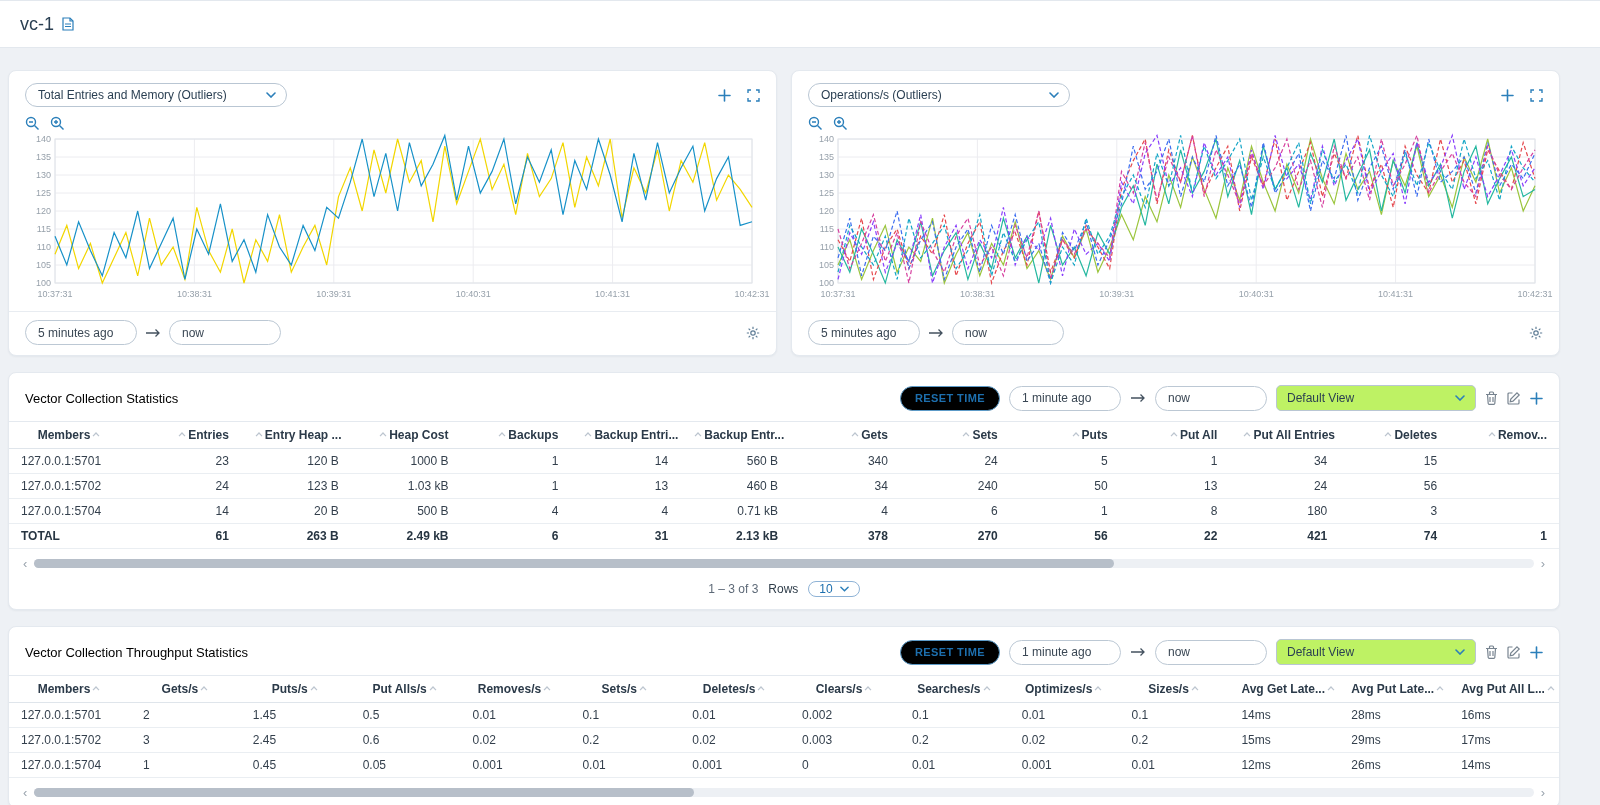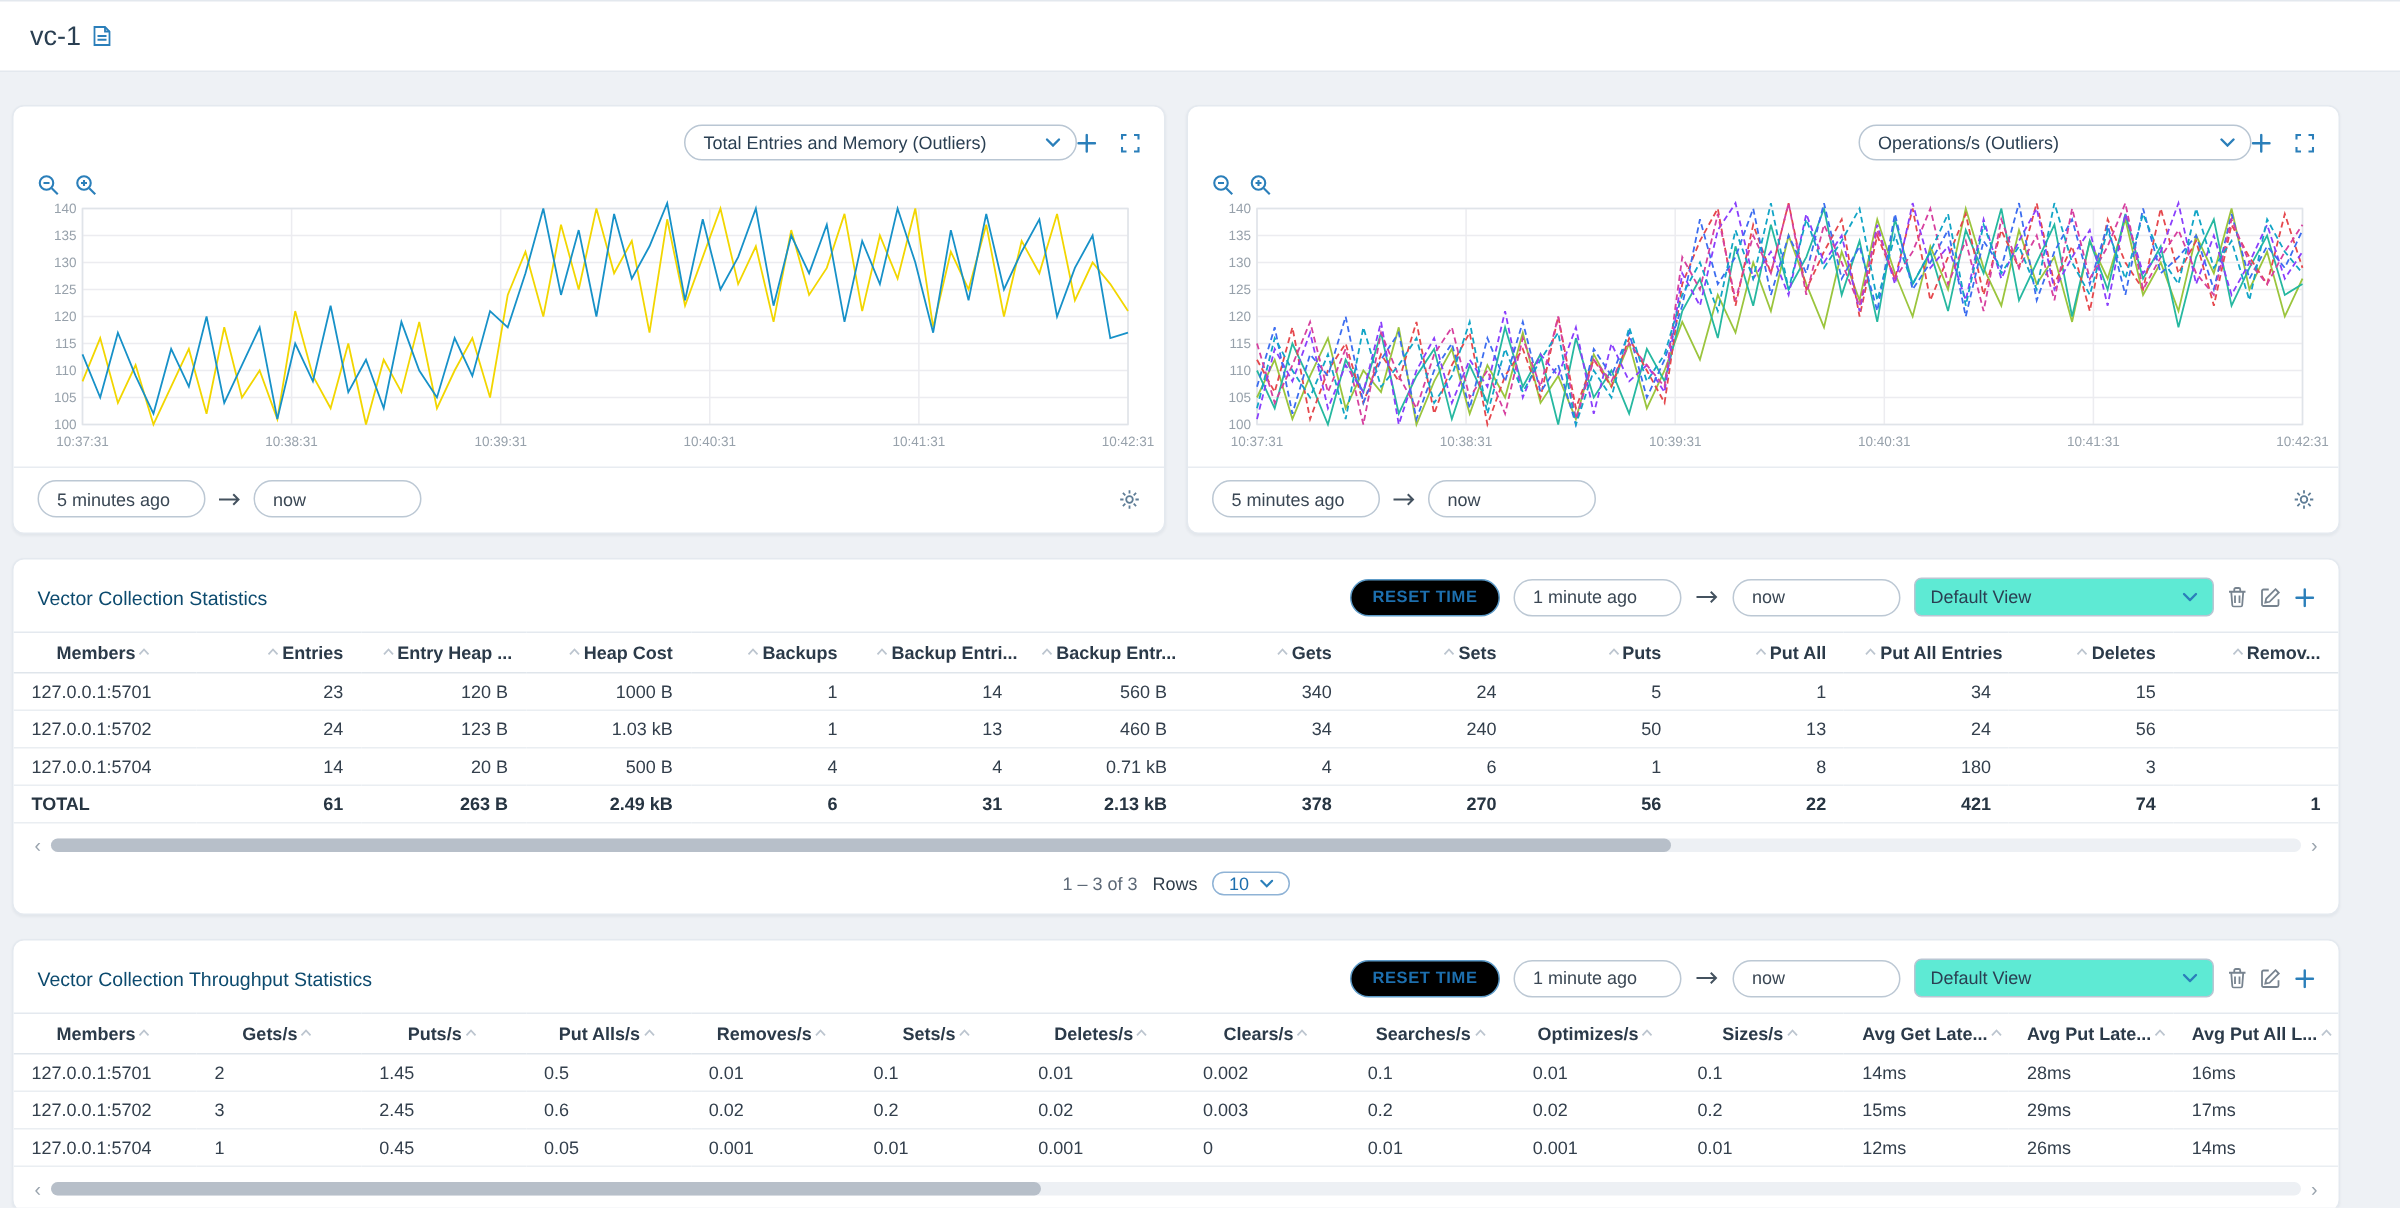--- a/index.html
+++ b/index.html
@@ -4,37 +4,37 @@
 <style>
   *{box-sizing:border-box;margin:0;padding:0}
   html,body{width:1600px;height:805px}
   body{background:#eef1f5;font-family:"Liberation Sans",sans-serif;color:#333f4c;overflow:hidden}
   .topbar{height:48px;background:#fff;border-top:1px solid #e3e8ee;border-bottom:1px solid #e3e8ee;display:flex;align-items:center;gap:8px;padding:0 20px}
   .crumb{font-size:18px;color:#2a3f52}
   .content{padding:22px 40px 10px 8px}
   .charts-row{display:flex;gap:14px}
   .card{background:#fff;border:1px solid #e4e9ef;border-radius:8px;box-shadow:0 1px 2px rgba(20,40,60,.05);overflow:hidden}
   .chart-card{flex:1;padding:12px 16px 0;display:flex;flex-direction:column}
-  .chart-head{display:flex;align-items:center;justify-content:flex-end}
+  .chart-head{display:flex;align-items:center;justify-content:space-between}
   .select-pill{height:24px;border:1px solid #b9c6d3;border-radius:13px;display:inline-flex;align-items:center;justify-content:space-between;padding:0 10px 0 12px;font-size:12px;color:#2a3f52;background:#fff;cursor:pointer}
   .metric-select{width:262px}
   .head-icons{display:flex;gap:16px;align-items:center}
   .icon-btn{cursor:pointer;display:inline-flex;align-items:center}
   .zoom-row{display:flex;gap:10px;margin:9px 0 2px}
   .chart-area{height:172px}
   .ax{font-size:9px;fill:#97a1ab;font-family:"Liberation Sans",sans-serif}
   .chart-foot{border-top:1px solid #e8ecf1;margin:6px -16px 0;padding:8px 16px 10px;display:flex;align-items:center;gap:8px}
   .time-input{height:25px;border:1px solid #bcc8d4;border-radius:13px;padding:0 12px;font-size:12px;color:#3a4754;width:112px;background:#fff;font-family:"Liberation Sans",sans-serif;outline:none}
   .gear{margin-left:auto}
   .table-card{margin-top:16px;padding:0 0 6px}
   .table-head{display:flex;align-items:center;justify-content:space-between;padding:12px 16px 10px}
-  .table-head h2{font-size:13px;font-weight:400;color:#0c4a6e}
+  .table-head h2{font-size:13px;font-weight:400;color:#000000}
   .controls{display:flex;align-items:center;gap:9px}
   .reset-btn{height:25px;border:1.5px solid #5d9bc8;border-radius:13px;background:#000000;color:#1d6fae;font-size:11px;font-weight:700;letter-spacing:.4px;padding:0 14px;cursor:pointer;font-family:"Liberation Sans",sans-serif}
-  .view-select{width:200px;height:26px;border:1px solid #b9c6d3;border-radius:5px;display:flex;align-items:center;justify-content:space-between;padding:0 10px;font-size:12px;color:#2a3f52;cursor:pointer;background:#5eead4}
+  .view-select{width:200px;height:26px;border:1px solid #b9c6d3;border-radius:5px;display:flex;align-items:center;justify-content:space-between;padding:0 10px;font-size:12px;color:#2a3f52;cursor:pointer;background:#bef264}
   table{width:100%;border-collapse:collapse;table-layout:fixed}
   thead th{font-size:12px;font-weight:700;color:#2b3a49;text-align:center;padding:6px 12px;border-top:1px solid #e4e9ef;border-bottom:1px solid #dfe5eb;white-space:nowrap;overflow:hidden}
   tbody td{font-size:12px;color:#333f4c;padding:5px 12px;border-bottom:1px solid #eaeef2;white-space:nowrap;overflow:hidden}
   th.num,td.num{text-align:right}
   tr.total td{font-weight:700;color:#273542}
   .caret{margin:0 2px;vertical-align:2px}
   .scroll-row{display:flex;align-items:center;gap:5px;margin:8px 12px 2px}
   .scroll-track{flex:1;height:9px;background:#edf0f4;border-radius:5px;position:relative}
   .scroll-thumb{position:absolute;left:0;top:0;height:9px;background:#b7bfc9;border-radius:5px;cursor:pointer}
   .scroll-arrow{color:#9aa4ae;font-size:13px;line-height:1;cursor:pointer;user-select:none;padding:0 2px}

